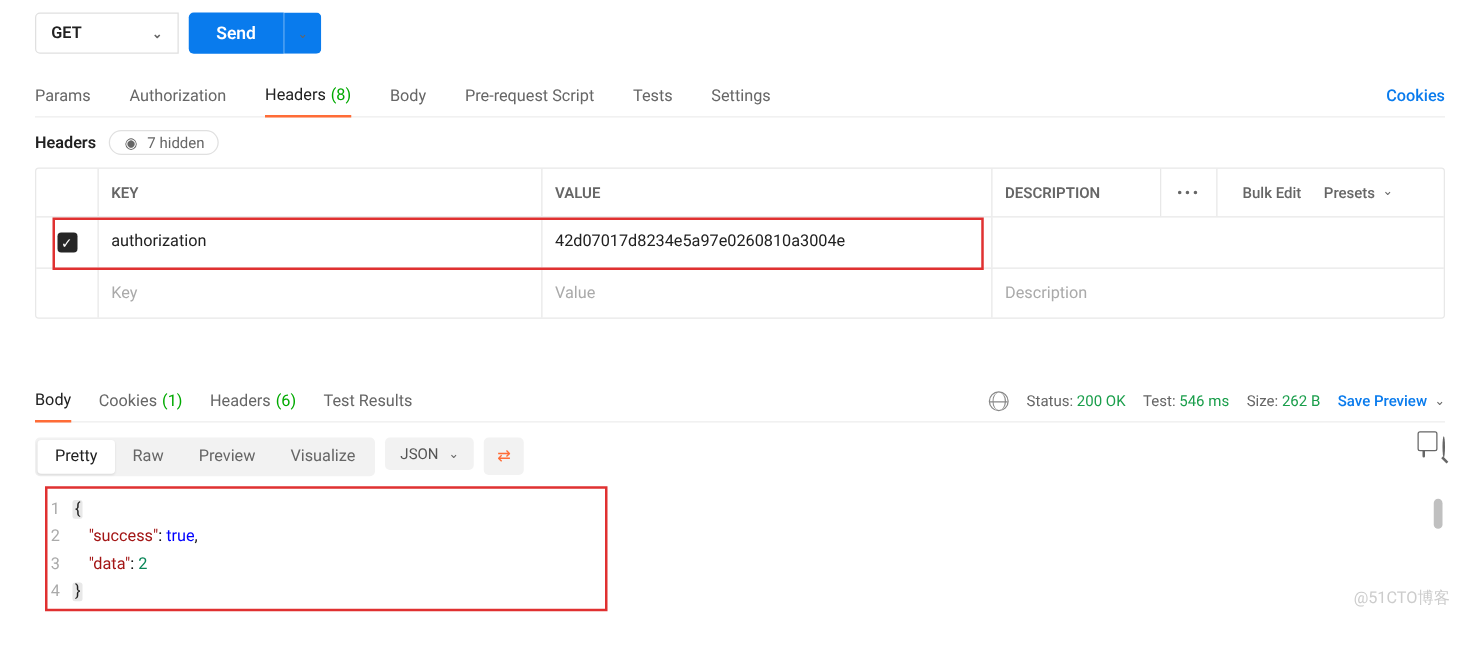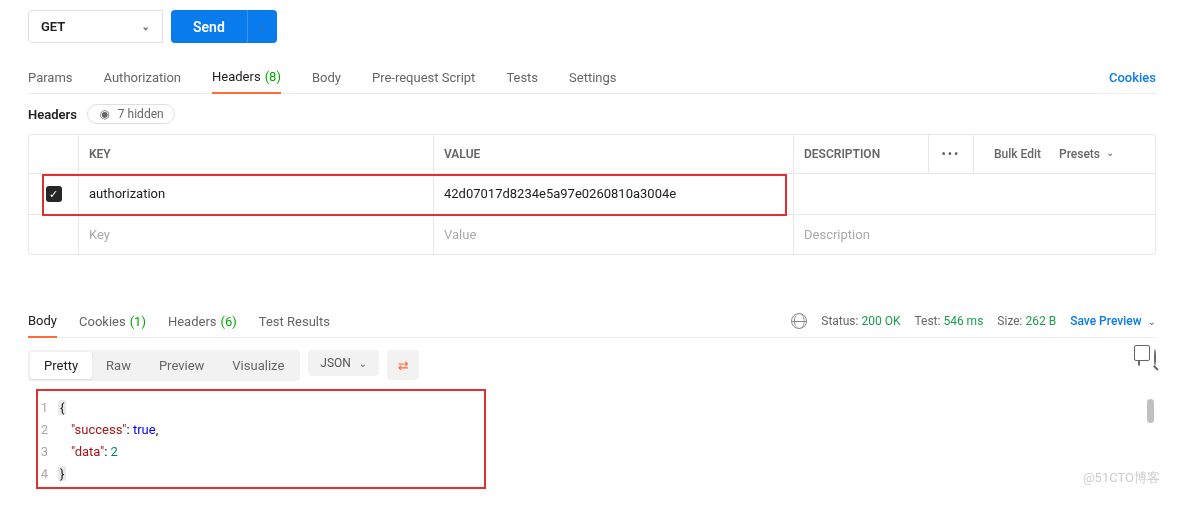--- a/index.html
+++ b/index.html
@@ -1,19 +1,19 @@
 <!DOCTYPE html>
 <html><head>
 <meta charset="utf-8">
 <style>
 * { box-sizing: border-box; margin: 0; padding: 0; font-family: -apple-system, BlinkMacSystemFont, "Segoe UI", Roboto, sans-serif; }
 body { background: #fff; font-size: 13px; color: #212121; width: 1184px; }
 .main { padding: 0 28px; }
 .urlbar { display: flex; gap: 0; align-items: stretch; padding: 10px 0 18px 0; }
-.method { width: 135px; border: 1px solid #e0e0e0; border-radius: 4px 0 0 4px; display: flex; align-items: center; justify-content: space-between; padding: 8px 12px; font-weight: 600; font-size: 13px; }
+.method { width: 115px; border: 1px solid #e0e0e0; border-radius: 4px 0 0 4px; display: flex; align-items: center; justify-content: space-between; padding: 8px 12px; font-weight: 600; font-size: 13px; }
 .chevron { font-size: 10px; color: #666; }
 .url { flex: 1; border: 1px solid #e0e0e0; border-left: none; border-radius: 0 4px 4px 0; padding: 8px 12px; font-size: 13px; outline: none; }
 .sendwrap { margin-left: 8px; display: flex; }
 .send { background: #097bed; color: #fff; border: none; border-radius: 4px 0 0 4px; padding: 0 22px; font-weight: 600; font-size: 14px; cursor: pointer; }
 .senddrop { background: #097bed; color: #fff; border: none; border-left: 1px solid rgba(255,255,255,.2); border-radius: 0 4px 4px 0; width: 30px; display: flex; align-items: center; justify-content: center; cursor: pointer; }
 .tabs { display: flex; align-items: center; gap: 31px; border-bottom: 1px solid #ededed; }
 .tab { padding: 8px 0; color: #666; cursor: pointer; display: flex; gap: 4px; }
 .tab.active { color: #212121; border-bottom: 2px solid #ff6c37; margin-bottom: -1px; }
 .count-green { color: #0a0; }
 .spacer { flex: 1; }

